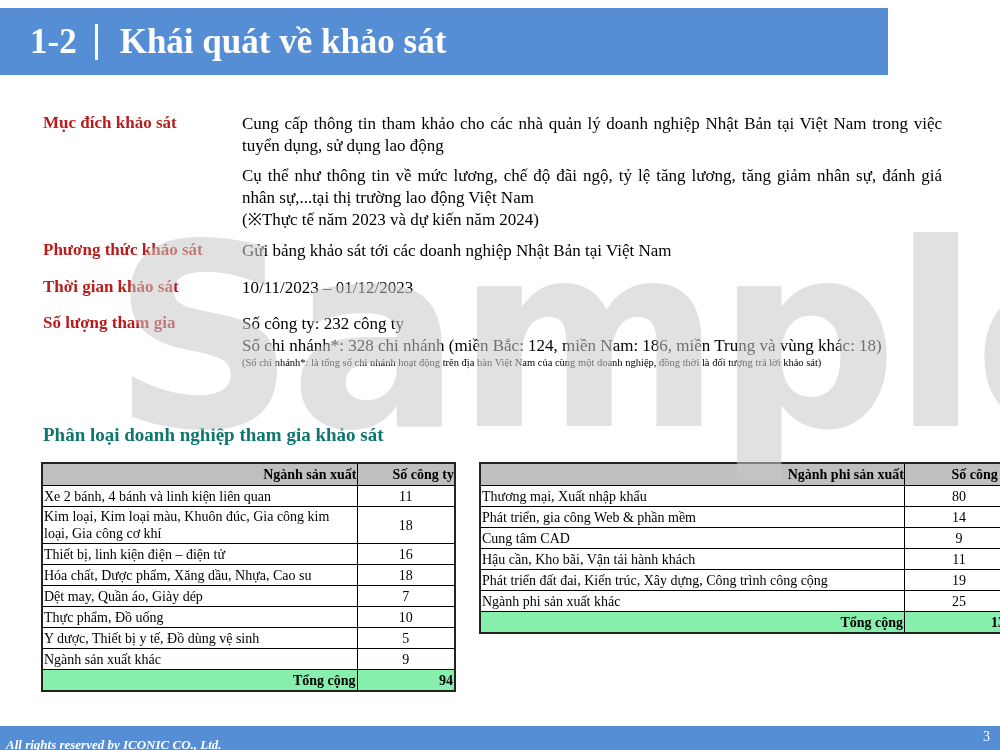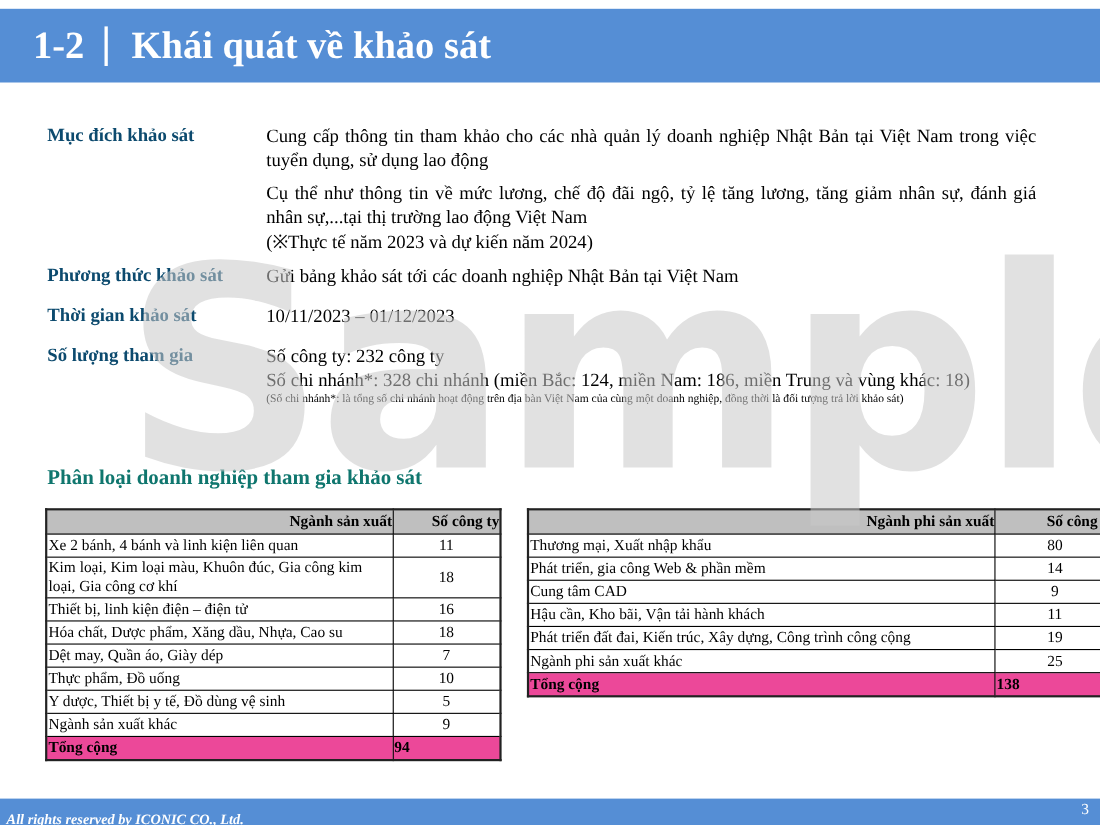--- a/index.html
+++ b/index.html
@@ -11,21 +11,21 @@
     width: 1000px;
     height: 750px;
     position: relative;
     overflow: hidden;
     font-family: "Liberation Serif", "DejaVu Serif", serif;
     color: #000;
   }
   .header-bar {
     position: absolute;
     left: 0; top: 8px;
-    width: 1000px; height: 67px;
+    width: 888px; height: 67px;
     background: #558ed5;
     display: flex;
     align-items: center;
   }
   .header-bar .title {
     color: #fff;
     font-weight: bold;
     font-size: 35px;
     margin-left: 30px;
     display: flex;
@@ -42,21 +42,21 @@
 
   .info-row {
     position: absolute;
     left: 43px;
     width: 900px;
   }
   .info-label {
     position: absolute;
     left: 0;
     top: 0;
-    color: #0c4a6e;
+    color: #b91c1c;
     font-weight: bold;
     font-size: 17px;
     white-space: nowrap;
   }
   .info-value {
     position: absolute;
     left: 199px;
     top: 0;
     width: 700px;
     font-size: 17px;
@@ -98,23 +98,23 @@
     font-weight: bold;
     text-align: right;
     height: 21px;
     padding: 0;
   }
   table.survey td.num {
     text-align: center;
     margin-top: 44px;
   }
   table.survey tr.total td {
-    background: #ec4899;
-    font-weight: bold;
-    text-align: left;
+    background: #86efac;
+    font-weight: bold;
+    text-align: right;
     height: 19px;
   }
   table.survey {
     border: 2px solid #222;
   }
   #tbl-left { left: 41px; top: 462px; width: 415px; }
   #tbl-right { left: 479px; top: 462px; width: 536px; }
   #tbl-left td, #tbl-right td { height: 18px; }
 
   .watermark {

